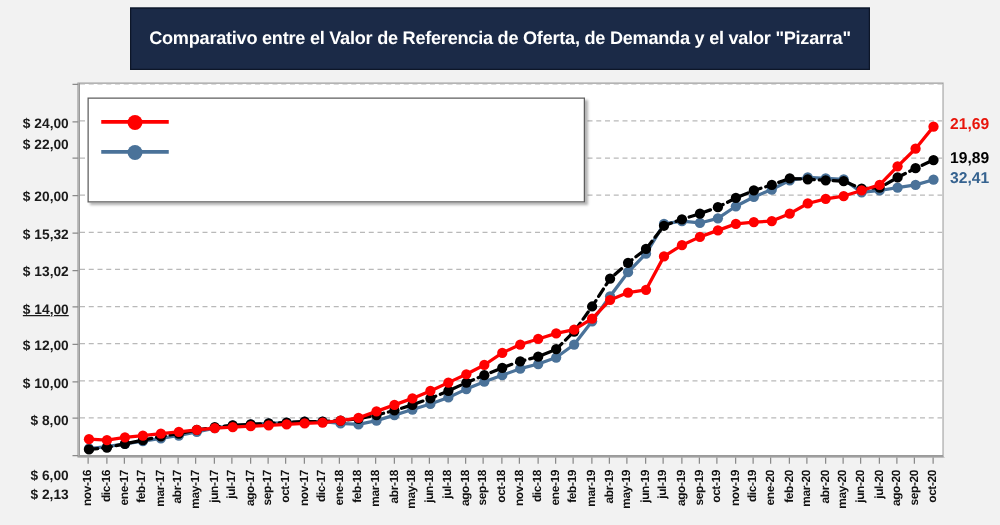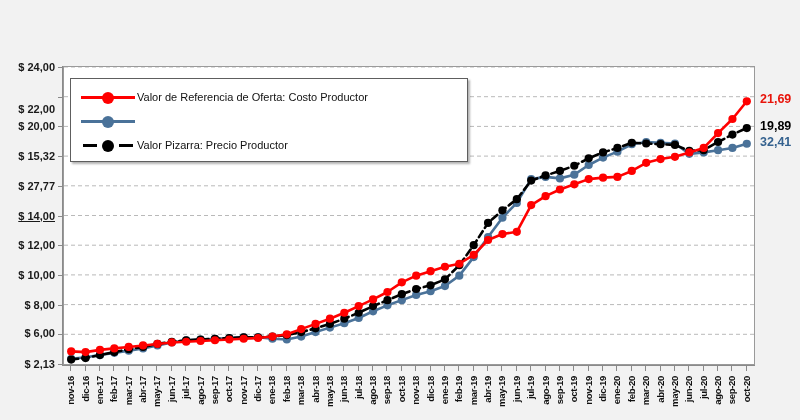--- a/index.html
+++ b/index.html
@@ -28,21 +28,21 @@
     position:absolute;left:63px;top:66px;width:692px;height:299px;
     background:#ffffff;border:1px solid #9a9a9a;box-sizing:border-box;
   }
   .plot-inner{position:absolute;inset:0;overflow:hidden;}
   svg.chart{position:absolute;left:0;top:0;}
 
   
   .yaxis{position:absolute;left:0;top:66px;width:63px;height:299px;}
   .ytick{
     position:absolute;right:8px;transform:translateY(-50%);
-    font-size:11px;color:#1a1a1a;font-weight:bold;white-space:nowrap;
+    font-size:11px;color:#1a1a1a;font-weight:bold;white-space:nowrap;margin-top:32px;
   }
   .ytickmark{position:absolute;right:0;width:5px;height:1px;background:#8a8a8a;}
   .yaxis-line{position:absolute;left:62px;top:66px;width:1px;height:300px;background:#8a8a8a;}
 
   
   .xaxis{position:absolute;left:63px;top:366px;width:692px;height:54px;}
   .xtick{
     position:absolute;top:10px;
     font-size:9.5px;color:#111;font-weight:bold;
     writing-mode:vertical-rl;transform:rotate(180deg);
@@ -79,41 +79,44 @@
 
   .right-gutter{
     position:absolute;left:755px;top:66px;width:45px;height:300px;background:#f2f2f2;
   }
 </style>
 </head>
 <body>
 
 <div id="root">
 
+  <div class="title-box">
+    <div class="title-text">Comparativo entre el Valor de Referencia de Oferta, de Demanda y el valor "Pizarra"</div>
+  </div>
 
   <div class="yaxis">
       <div class="ytick" style="top: 1px;">$ 24,00</div>
       <div class="ytickmark" style="top: 1px;"></div>
-      <div class="ytick" style="top: 43px;">$ 22,00</div>
+      <div class="ytick" style="top: 18px;">$ 22,00</div>
       <div class="ytickmark" style="top: 30.7px;"></div>
       <div class="ytick" style="top: 60.4px;">$ 20,00</div>
       <div class="ytickmark" style="top: 60.4px;"></div>
       <div class="ytick" style="top: 90.1px;">$ 15,32</div>
       <div class="ytickmark" style="top: 90.1px;"></div>
-      <div class="ytick" style="top: 119.8px;">$ 27,77</div>
+      <div class="ytick" style="top: 119.8px;">$ 13,02</div>
       <div class="ytickmark" style="top: 119.8px;"></div>
       <div class="ytick" style="top: 149.5px; text-decoration: underline;">$ 14,00</div>
       <div class="ytickmark" style="top: 149.5px;"></div>
       <div class="ytick" style="top: 179.2px;">$ 12,00</div>
       <div class="ytickmark" style="top: 179.2px;"></div>
       <div class="ytick" style="top: 208.9px;">$ 10,00</div>
       <div class="ytickmark" style="top: 208.9px;"></div>
       <div class="ytick" style="top: 238.6px;">$ 8,00</div>
       <div class="ytickmark" style="top: 238.6px;"></div>
-      <div class="ytick" style="top: 267px;">$ 6,00</div>
+      <div class="ytick" style="top: 283px;">$ 6,00</div>
       <div class="ytickmark" style="top: 268.3px;"></div>
       <div class="ytick" style="top: 298px;">$ 2,13</div>
       <div class="ytickmark" style="top: 298px;"></div>
     </div>
   <div class="yaxis-line"></div>
 
   <div class="plot-frame">
     <div class="plot-inner">
       <svg class="chart" id="chart-svg" width="690" height="297">
           <line x1="0" x2="690" y1="0" y2="0" stroke="#b9b9b9" stroke-width="1" stroke-dasharray="4,3"></line>
@@ -276,35 +279,26 @@
         </svg>
     </div>
   </div>
 
   <div class="legend" id="legend-box">
       <div class="legend-row">
         <div class="legend-key">
           <div class="lk-line red"></div>
           <div class="lk-dot red"></div>
         </div>
-        <div class="legend-label">Valor de Referencia de Oferta: Costo Productor</div>
       </div>
       <div class="legend-row">
         <div class="legend-key">
           <div class="lk-line blue"></div>
           <div class="lk-dot blue"></div>
         </div>
-      </div>
-      <div class="legend-row">
-        <div class="legend-key">
-          <div class="lk-dash" style="left: 4px; width: 14px;"></div>
-          <div class="lk-dash" style="left: 40px; width: 14px;"></div>
-          <div class="lk-dot black"></div>
-        </div>
-        <div class="legend-label">Valor Pizarra: Precio Productor</div>
       </div>
     </div>
 
   <div class="xaxis">
       <div class="xtick" style="left: 2.1875px;">nov-16</div>
       <div class="xtickmark" style="left: 7.1875px;"></div>
       <div class="xtick" style="left: 16.5625px;">dic-16</div>
       <div class="xtickmark" style="left: 21.5625px;"></div>
       <div class="xtick" style="left: 30.9375px;">ene-17</div>
       <div class="xtickmark" style="left: 35.9375px;"></div>

